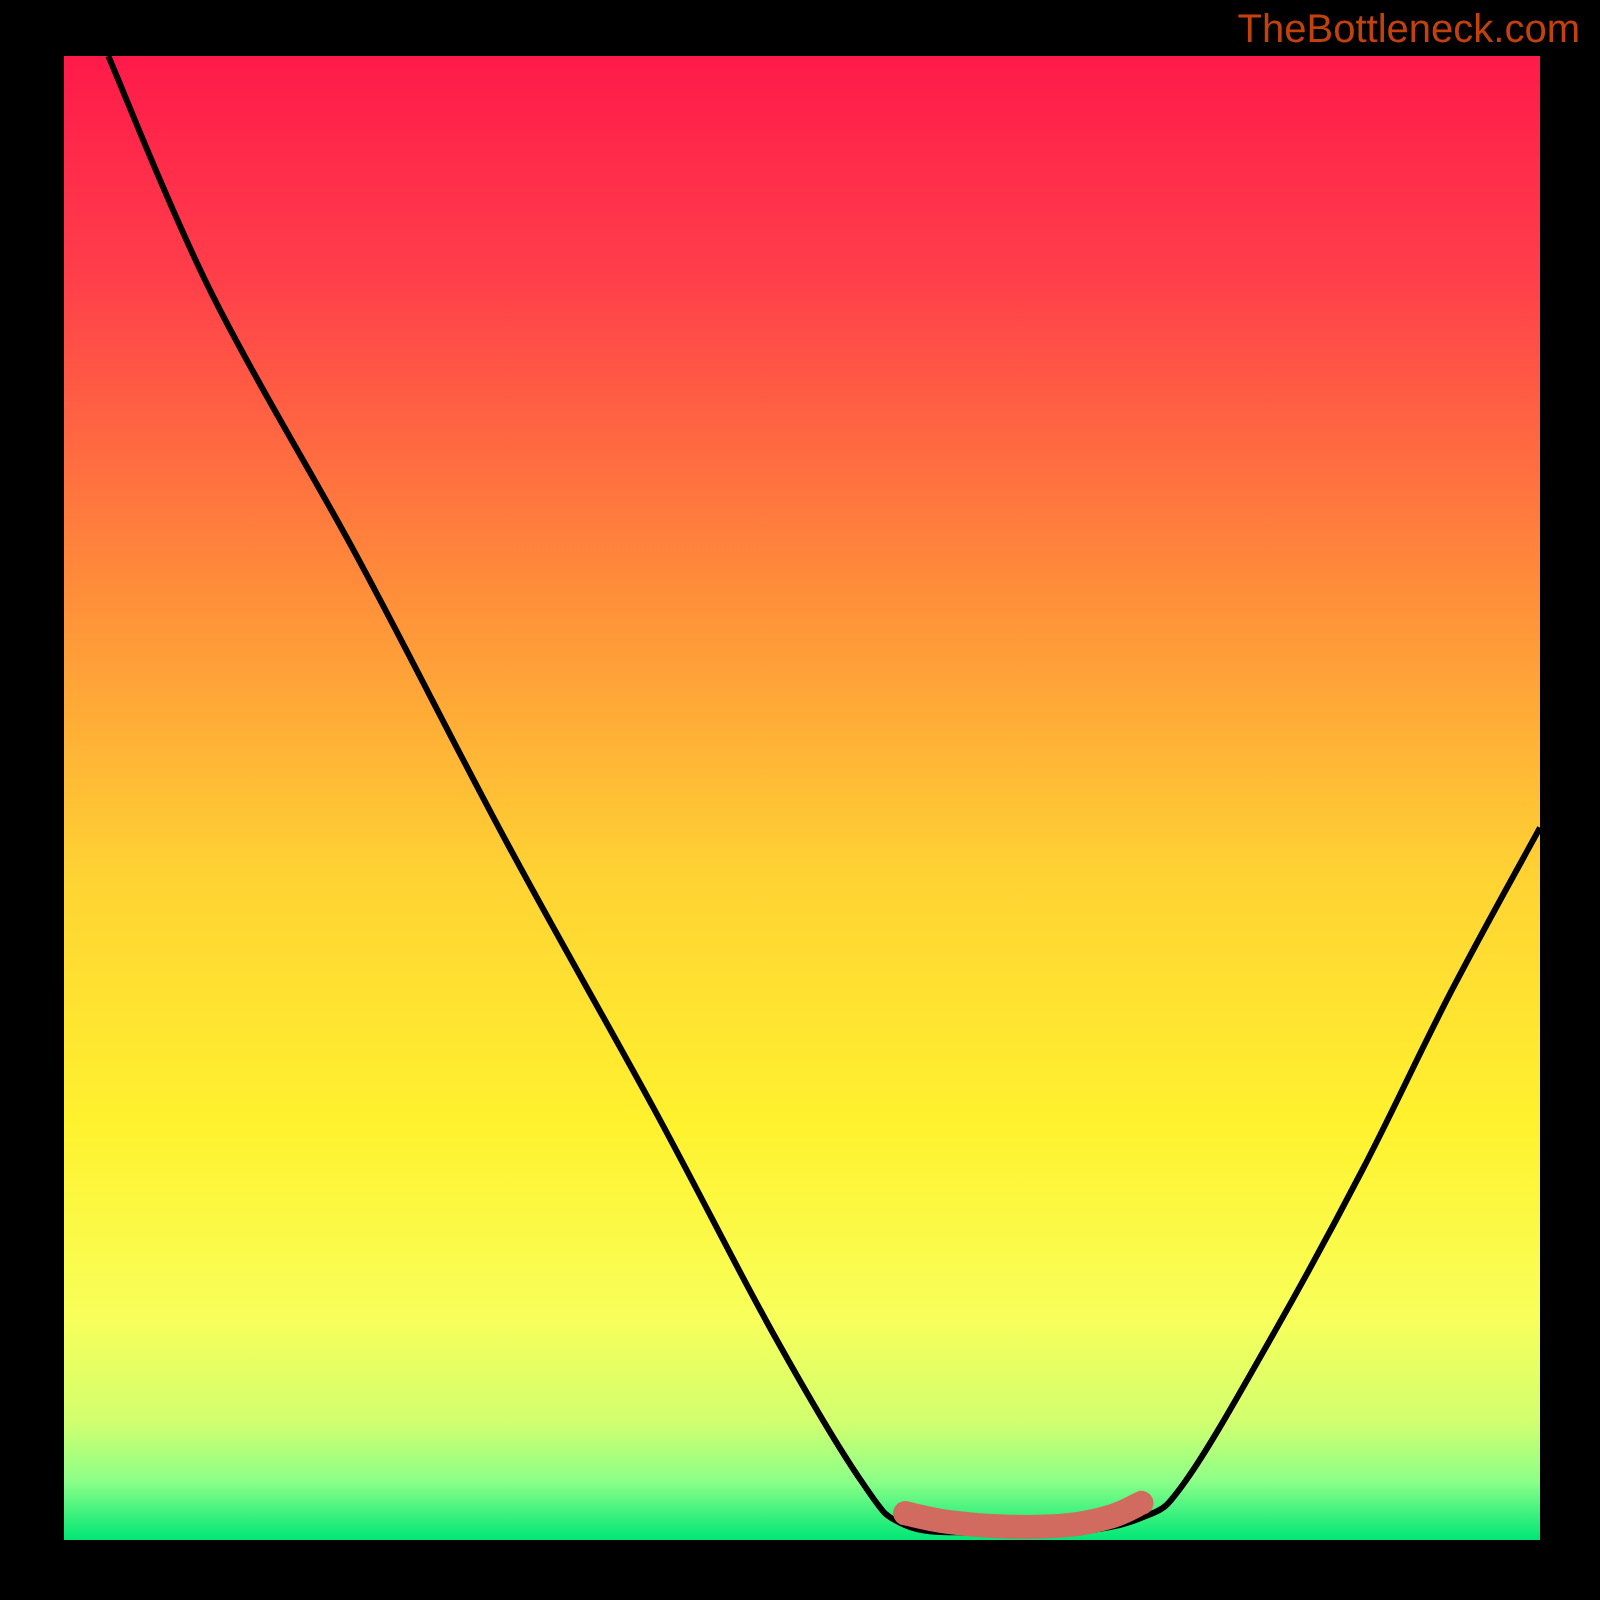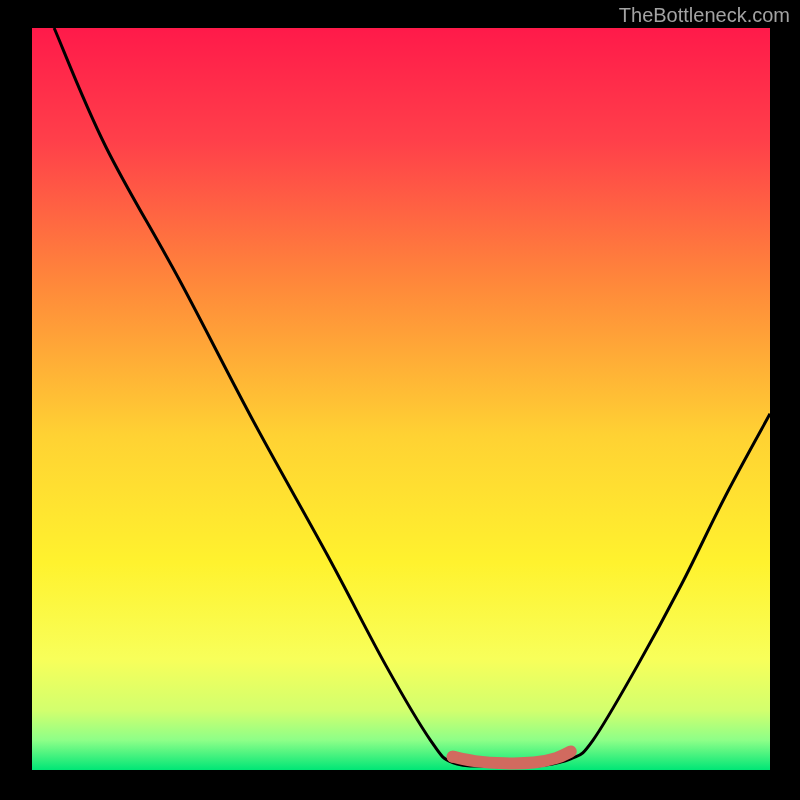--- a/index.html
+++ b/index.html
@@ -13,21 +13,21 @@
   }
   .container {
     position: relative;
     width: 800px;
     height: 800px;
   }
   .watermark {
     position: absolute;
     top: 4px;
     right: 10px;
-    color: #a3a3a3;
+    color: #c2410c;
     font-size: 20px;
     font-weight: 500;
     z-index: 10;
   }
   svg {
     display: block;
   }
 </style>
 </head>
 <body>

